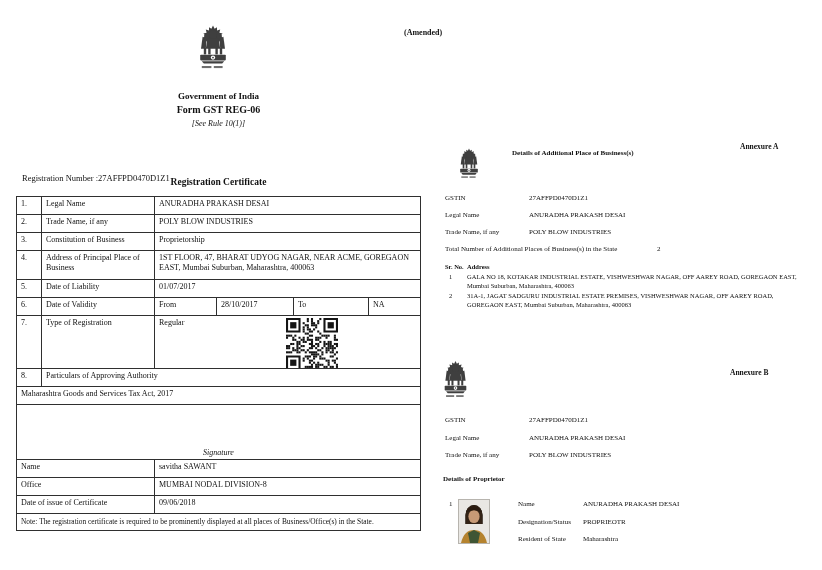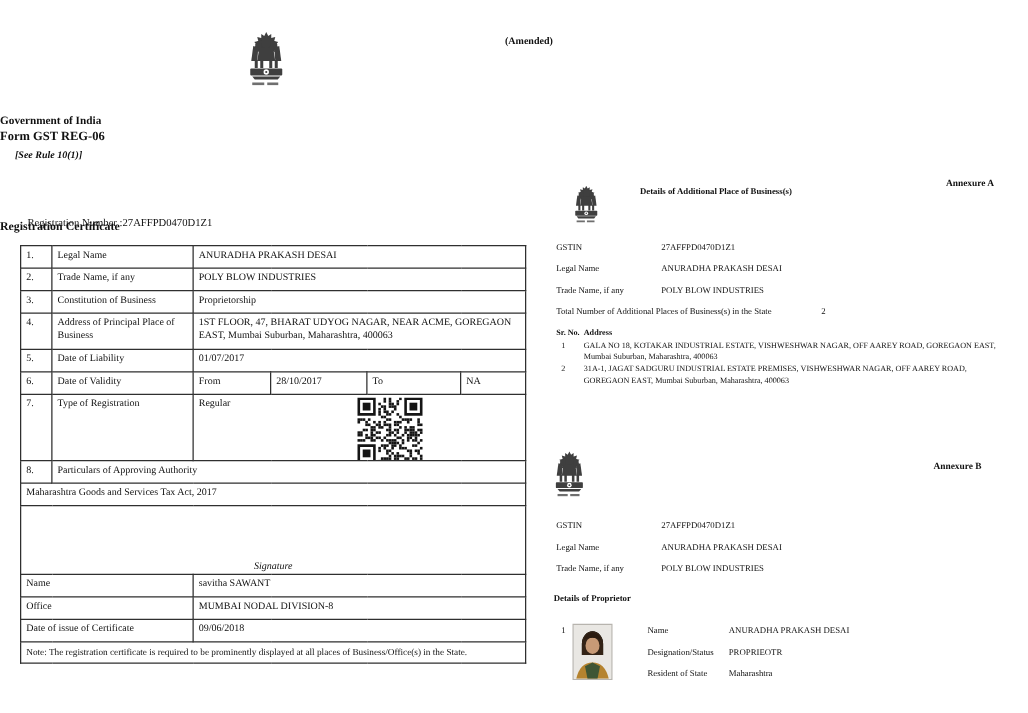--- a/index.html
+++ b/index.html
@@ -4,24 +4,24 @@
 <style>
   html,body{margin:0;padding:0;}
   body{
     width:822px;height:570px;position:relative;background:#ffffff;
     font-family:"Liberation Serif","DejaVu Serif",serif;color:#111;
     overflow:hidden;
   }
   .abs{position:absolute;}
   .b{font-weight:bold;}
   
-  .p1-center{position:absolute;left:0;width:437px;text-align:left;}
+  .p1-center{position:absolute;left:0;width:437px;text-align:center;}
   .gov{top:91px;font-size:9px;font-weight:bold;}
   .form{top:104px;font-size:10px;font-weight:bold;}
-  .rule{top:119px;font-size:8px;font-weight:bold;font-style:italic;padding-left:12px;}
+  .rule{top:119px;font-size:8px;font-weight:normal;font-style:italic;}
   .title{top:146px;font-size:9.5px;font-weight:bold;margin-top:31px;}
   .amended{left:392px;top:28px;font-size:8px;font-weight:bold;padding-left:12px;}
   .regnum{left:22px;top:173px;font-size:8.5px;font-weight:normal;}
   
   table.cert{
     position:absolute;left:16px;top:196px;width:404px;
     border-collapse:collapse;table-layout:fixed;
     font-size:8px;line-height:1.3;color:#111;
   }
   table.cert td{border:1px solid #2f2f2f;padding:2px 3px 2px 4px;vertical-align:top;overflow:hidden;}
@@ -29,21 +29,21 @@
   tr.rS td{height:13px;}
   tr.rAddr td{height:24px;}
   tr.rQr td{height:48px;}
   tr.rSig td{height:50px;}
   .qr-cell{position:relative;}
   .qr{position:absolute;left:130px;top:2px;width:54px;height:52px;}
   .sig-cell{position:relative;}
   .sig-label{position:absolute;bottom:1px;left:0;width:100%;text-align:center;font-style:italic;font-size:8px;}
   tr.rNote td{font-size:7.4px;padding:3px 4px;font-family:Liberation Serif, serif;}
   
-  .ann-title{font-size:7.5px;font-weight:bold;text-align:center;width:72px;}
+  .ann-title{font-size:7.5px;font-weight:bold;text-align:left;width:72px;}
   .ann-head{font-size:7px;font-weight:bold;}
   .fld-label{font-size:7px;}
   .fld-value{font-size:7px;}
   .small{font-size:6.5px;line-height:1.32;}
   .emblem{color:#3f3f3f;}
   .photo-frame{border:1px solid #b7b4ae;}
 </style>
 </head>
 <body>
 

